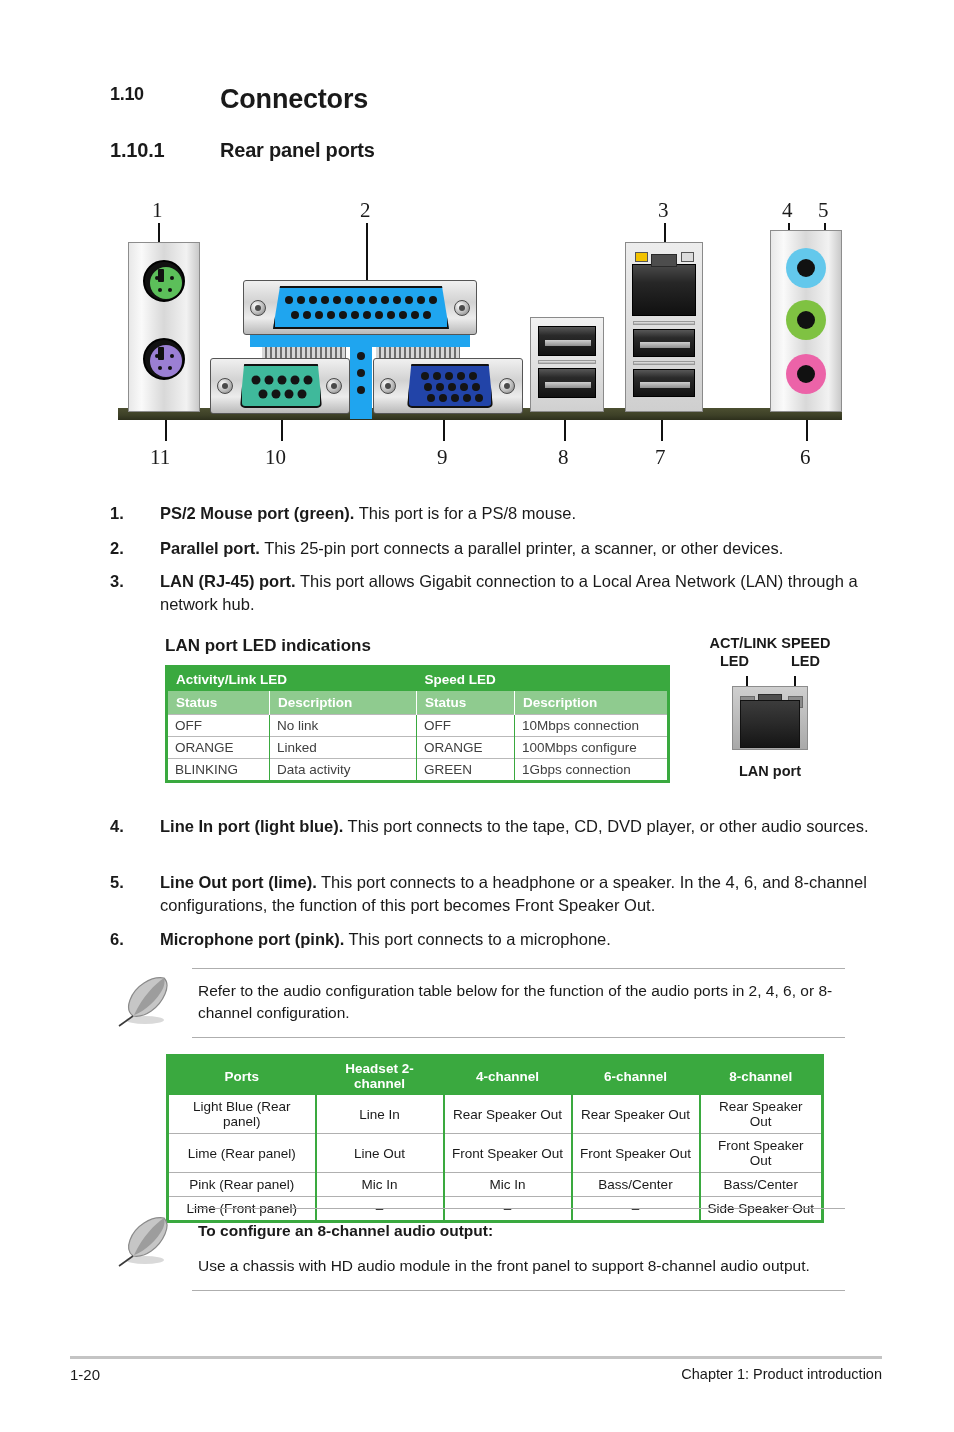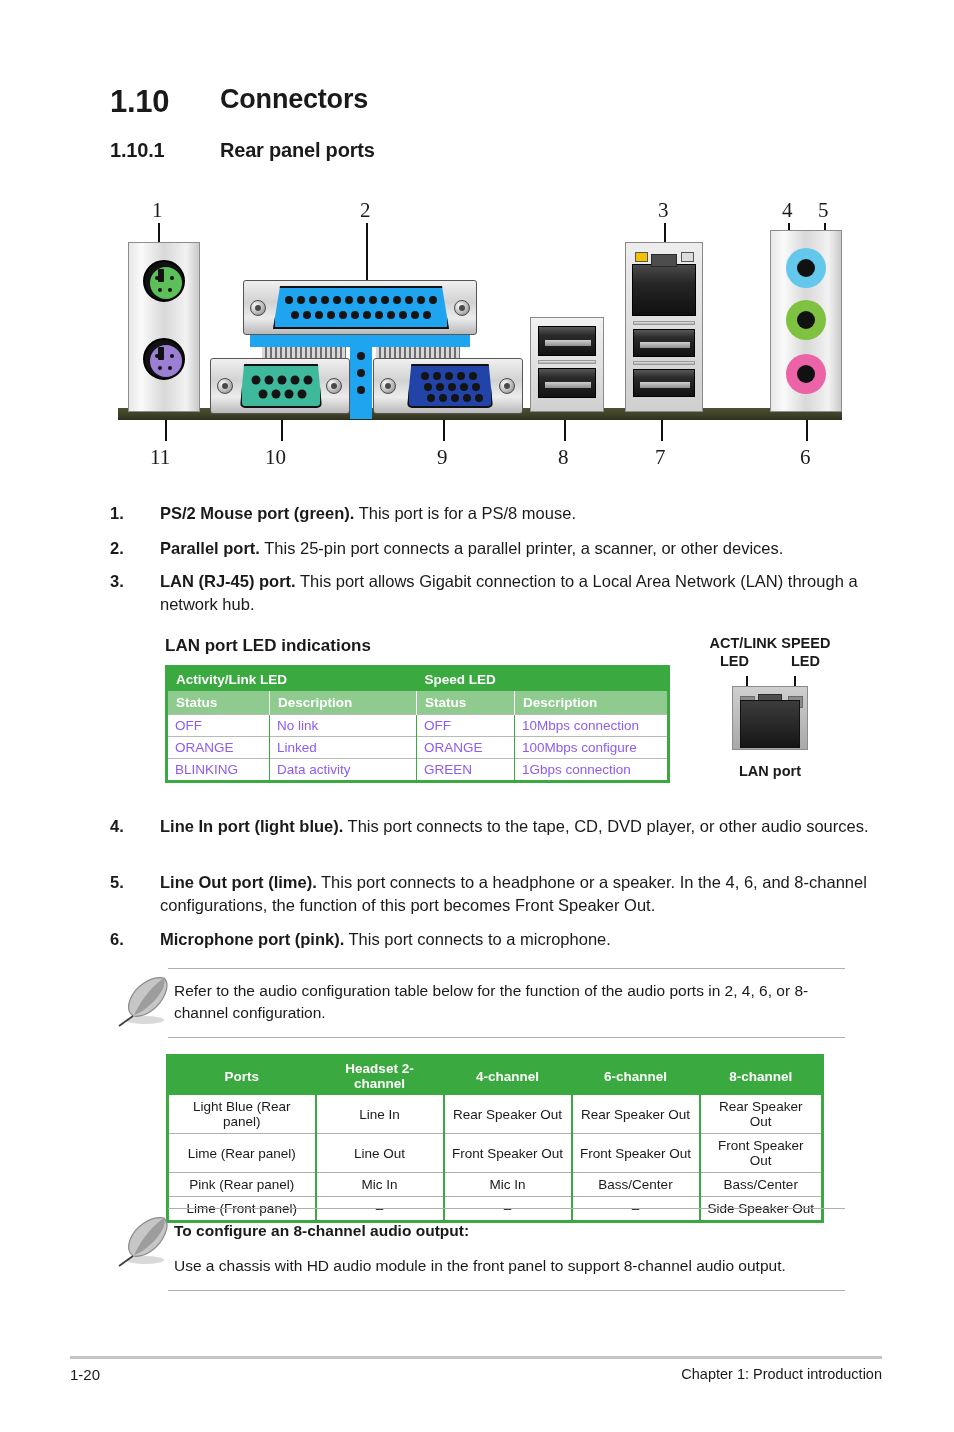--- a/index.html
+++ b/index.html
@@ -9,21 +9,21 @@
     height: 1432px;
     background: #ffffff;
     font-family: "Liberation Sans", sans-serif;
     color: #1a1a1a;
     position: relative;
     overflow: hidden;
   }
 
   
   .h-sec { position:absolute; left:110px; top:84px; width:760px; display:flex; }
-  .h-sec .num { font-size:31px; font-weight:bold; width:110px; letter-spacing:-0.3px; }
+  .h-sec .num { font-size:18px; font-weight:bold; width:110px; letter-spacing:-0.3px; }
   .h-sec .txt { font-size:27px; font-weight:bold; letter-spacing:-0.2px; }
 
   .h-sub { position:absolute; left:110px; top:139px; width:760px; display:flex; }
   .h-sub .num { font-size:20px; font-weight:bold; width:110px; letter-spacing:-0.2px; }
   .h-sub .txt { font-size:20px; font-weight:bold; letter-spacing:-0.2px; }
 
   
   #figure { position:absolute; left:110px; top:190px; width:740px; height:290px; }
   .numlbl { position:absolute; font-size:21px; color:#1a1a1a; font-family:"Liberation Serif", serif; }
   .leader { position:absolute; background:#111; width:2px; }
@@ -85,40 +85,40 @@
 
   
   #ledwrap { position:absolute; left:165px; top:636px; }
   .sub-h { font-size:17px; font-weight:bold; margin-bottom:9px; }
   table.grn { border-collapse:collapse; background:#fff; }
   table.grn td { font-size:13.5px; padding:3px 7px; }
   .led-tbl { border:3px solid #3aa93f; width:505px; }
   .led-tbl .hrow1 td { background:#3aa93f; color:#fff; font-weight:bold; border:none; padding:4px 8px; }
   .led-tbl .hrow2 td { background:#8fcb8f; color:#fff; font-weight:bold; border-right:1px solid #fff; padding:4px 8px;}
   .led-tbl .hrow2 td:last-child { border-right:none; }
-  .led-tbl .drow td { border-right:1px solid #3aa93f; border-top:1px solid #b9b9b9; color:#8b5cf6; }
+  .led-tbl .drow td { border-right:1px solid #3aa93f; border-top:1px solid #b9b9b9; color:#404040; }
   .led-tbl .drow td:last-child { border-right:none; }
 
   
   #lanfig { position:absolute; left:690px; top:634px; width:160px; text-align:center; }
   .lanfig-lbl { font-size:14.5px; font-weight:bold; color:#1a1a1a; line-height:1.25; }
   .lanfig-box { position:relative; width:160px; height:80px; margin-top:6px; }
   .lan-ill-outer { position:absolute; left:42px; top:10px; width:76px; height:64px;
       background:linear-gradient(180deg,#cfcfcf,#a9a9a9); border:1px solid #8c8c8c; }
   .lan-ill-inner { position:absolute; left:50px; top:24px; width:60px; height:48px;
       background:linear-gradient(180deg,#3c3c3c 0%,#2b2b2b 45%,#151515 100%); border:1px solid #111; }
   .lan-ill-tab { position:absolute; left:68px; top:18px; width:24px; height:12px; background:#4f4f4f; border:1px solid #2e2e2e; }
   .lan-ill-led { position:absolute; top:20px; width:15px; height:12px; background:#8c8c8c; border:1px solid #6a6a6a; }
   .lan-ill-lead { position:absolute; width:2px; background:#111; }
   .lanport-cap { font-size:14.5px; font-weight:bold; margin-top:7px; }
 
   
   .note { position:absolute; left:110px; width:735px; }
   .note .quill { position:absolute; left:5px; top:4px; width:64px; height:56px; }
-  .note .nbody { margin-left:58px; border-top:1px solid #aeaeae; border-bottom:1px solid #aeaeae; padding:11px 6px 12px 6px; }
+  .note .nbody { margin-left:82px; border-top:1px solid #aeaeae; border-bottom:1px solid #aeaeae; padding:11px 6px 12px 6px; }
   .note .nbody p { margin:0; font-size:15.5px; line-height:1.45; }
   .note .nbody p.bold { font-weight:bold; margin-bottom:13px; }
 
   
   #audiotbl { position:absolute; left:166px; top:1054px; width:658px; border:3px solid #3aa93f; border-collapse:collapse; background:#fff; }
   #audiotbl td { font-size:13.5px; text-align:center; padding:4px 6px;
      border-right:2px solid #3aa93f; border-bottom:1px solid #b0b0b0; }
   #audiotbl td:last-child { border-right:none; }
   #audiotbl tr:last-child td { border-bottom:none; }
   #audiotbl tr.hd td { background:#3aa93f; color:#fff; font-weight:bold; border-right:2px solid #3aa93f; border-bottom:none; }

